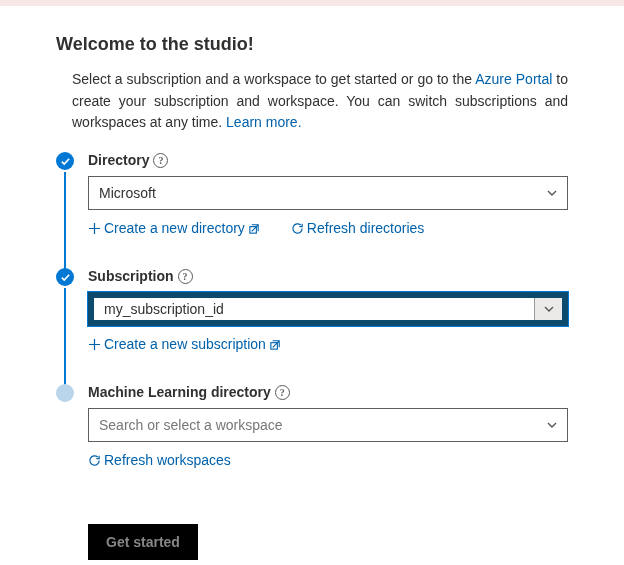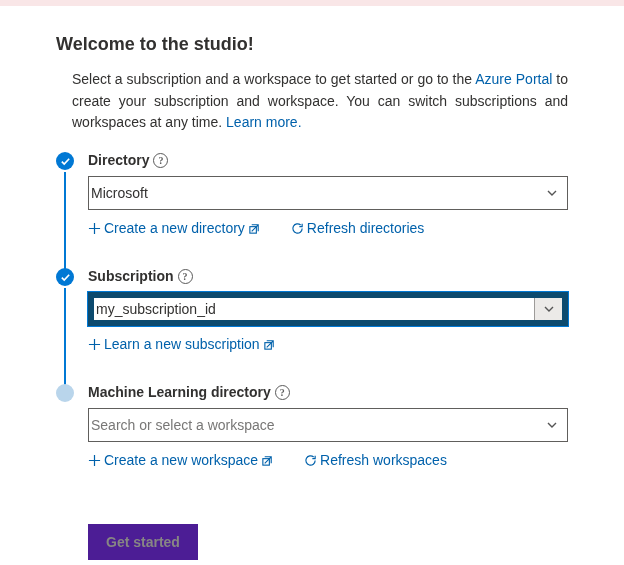--- a/index.html
+++ b/index.html
@@ -36,39 +36,39 @@
 
   .step-label { font-weight: 600; font-size: 14px; display: flex; align-items: flex-end; gap: 4px; margin-bottom: 8px; }
   .help-circle {
     width: 15px; height: 15px; border: 1px solid #5a5a5a; border-radius: 50%;
     display: inline-flex; align-items: center; justify-content: center;
     font-size: 10px; color: #5a5a5a; font-family: Georgia, serif;
   }
 
   .select {
     width: 100%; height: 34px; border: 1px solid #605e5c;
-    display: flex; align-items: center; padding: 0 2px;
+    display: flex; align-items: center; padding: 0 10px;
     font-size: 14px; position: relative; background: #fff; cursor: pointer;
   }
   .select .chev {
     position: absolute; right: 0; top: 0; height: 100%; width: 30px;
     display: flex; align-items: center; justify-content: center;
   }
   .select.focused { border: 6px solid #0c4a6e; outline: 1px solid #0078d4; }
   .select.focused .chev { background: #eceae8; border-left: 1px solid #9d9b99; width: 28px; }
   .select .placeholder { color: #787776; }
   .chev svg { width: 12px; height: 12px; stroke: #555; fill: none; stroke-width: 1.4; }
 
   .actions { display: flex; gap: 30px; margin-top: 10px; font-size: 14px; }
   .action { color: #0061ab; display: inline-flex; align-items: center; gap: 3px; cursor: pointer; }
   .action svg { width: 13px; height: 13px; }
 
   .get-started {
     margin-left: 32px; margin-top: 44px;
-    background: #4c1d95; color: #878684;
+    background: #000000; color: #878684;
     border: none; padding: 10px 18px; font-size: 14px; font-weight: 600;
     cursor: default;
   }
 </style>
 </head>
 <body>
 
 <div class="top-band"></div>
 
 <div class="container">
@@ -136,21 +136,21 @@
             <svg viewBox="0 0 12 12">
               <path d="M2 4l4 4 4-4"></path>
             </svg>
           </span>
       </div>
       <div class="actions">
         <span class="action">
           <svg viewBox="0 0 14 14">
               <path d="M7 1v12M1 7h12" stroke="#0061ab" stroke-width="1.3"></path>
             </svg>
-          <span>Learn a new subscription</span>
+          <span>Create a new subscription</span>
           <svg viewBox="0 0 14 14">
               <path d="M4 3h7v7M11 3l-7 7" stroke="#0061ab" stroke-width="1.2" fill="none"></path>
               <rect x="2" y="5" width="7" height="7" stroke="#0061ab" stroke-width="1.2" fill="none"></rect>
             </svg>
         </span>
       </div>
     </div>
 
     <div class="step">
       <div class="step-marker pending"></div>
@@ -162,30 +162,20 @@
         <span class="placeholder">Search or select a workspace</span>
         <span class="chev">
             <svg viewBox="0 0 12 12">
               <path d="M2 4l4 4 4-4"></path>
             </svg>
           </span>
       </div>
       <div class="actions">
         <span class="action">
           <svg viewBox="0 0 14 14">
-              <path d="M7 1v12M1 7h12" stroke="#0061ab" stroke-width="1.3"></path>
-            </svg>
-          <span>Create a new workspace</span>
-          <svg viewBox="0 0 14 14">
-              <path d="M4 3h7v7M11 3l-7 7" stroke="#0061ab" stroke-width="1.2" fill="none"></path>
-              <rect x="2" y="5" width="7" height="7" stroke="#0061ab" stroke-width="1.2" fill="none"></rect>
-            </svg>
-        </span>
-        <span class="action">
-          <svg viewBox="0 0 14 14">
               <path d="M12 7a5 5 0 1 1-1.6-3.7M12 2v3h-3" stroke="#0061ab" stroke-width="1.3" fill="none"></path>
             </svg>
           <span>Refresh workspaces</span>
         </span>
       </div>
     </div>
 
   </div>
 
   <button class="get-started">Get started</button>

